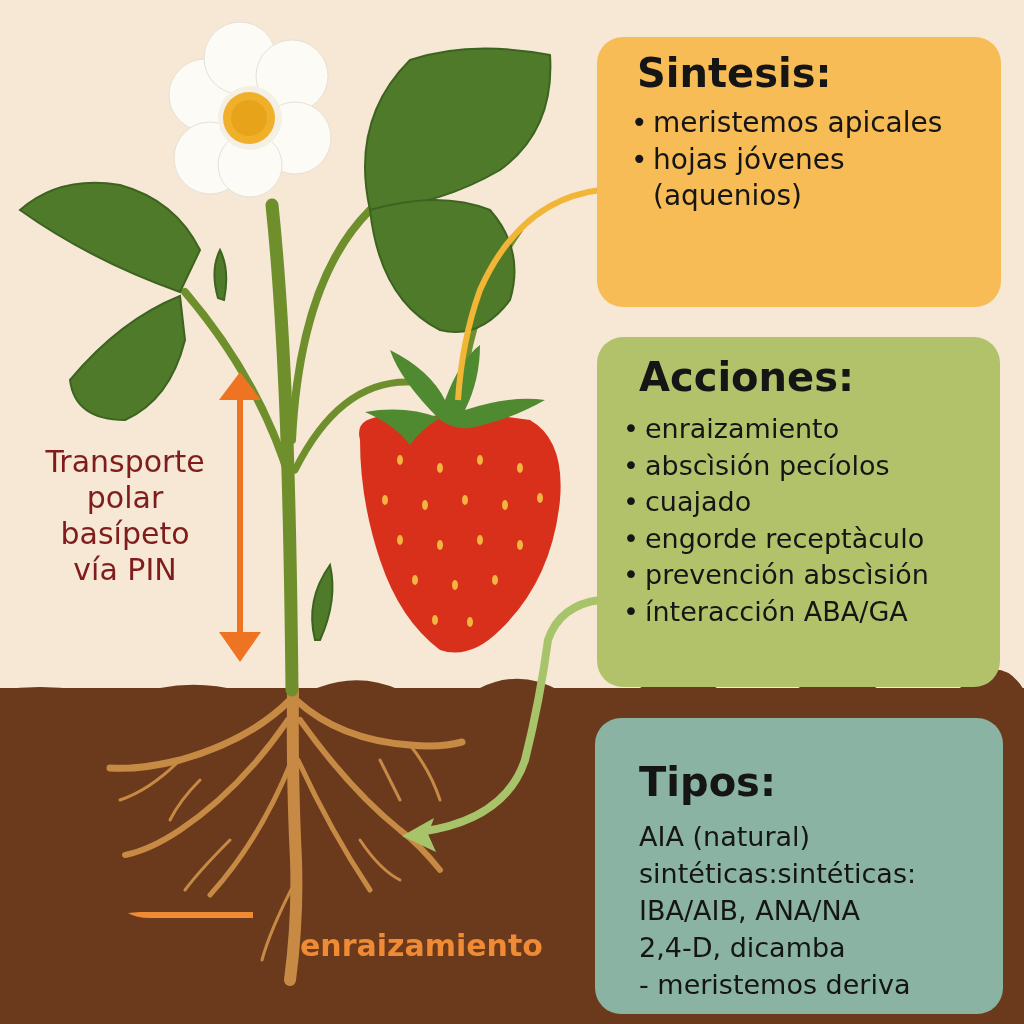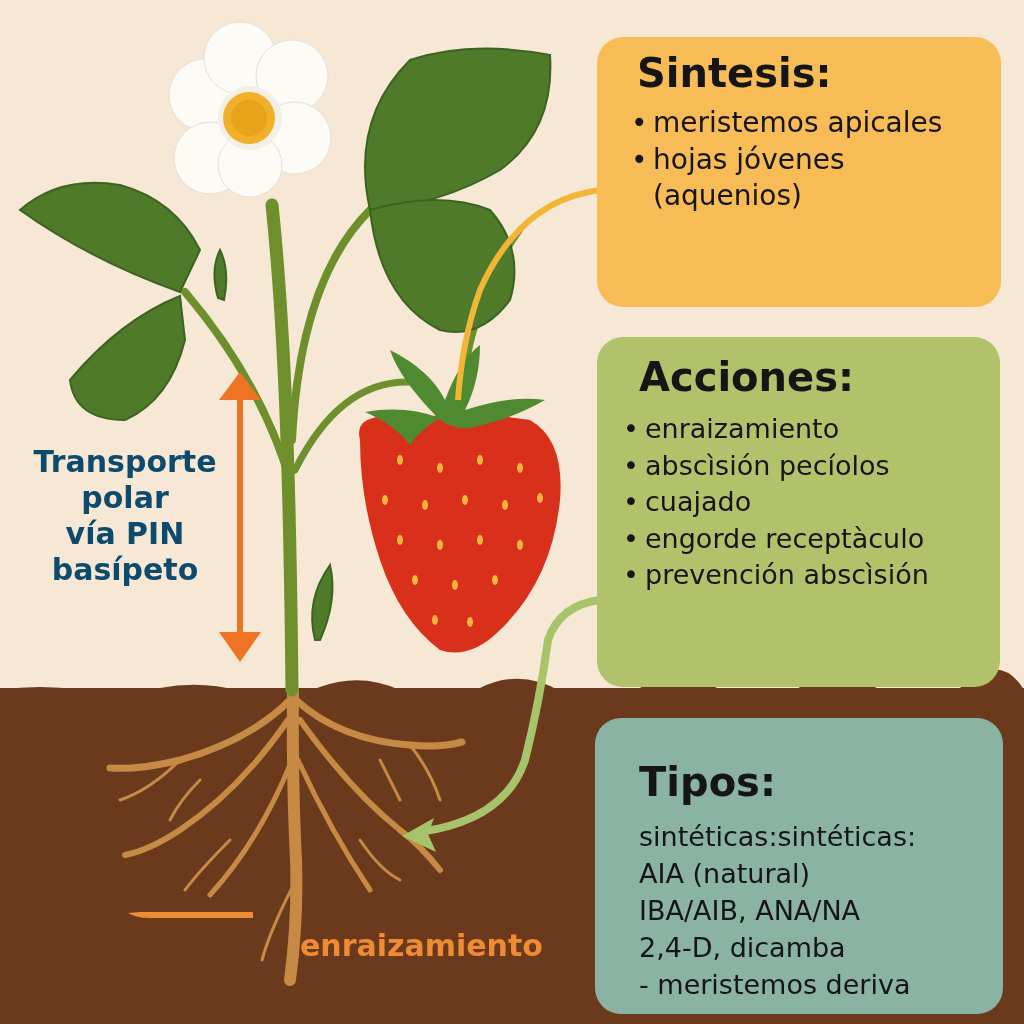--- a/index.html
+++ b/index.html
@@ -14,21 +14,21 @@
     .box li::before { content: "•"; position: absolute; left: 2px; top: 0; }
     .box-sintesis { left: 597px; top: 37px; width: 404px; height: 270px; background: #f7bc55; padding: 14px 4px 0 32px; }
     .box-sintesis h2 { margin-left: 8px; margin-bottom: 10px; }
     .box-sintesis li.cont::before { content: ""; }
     .box-acciones { left: 597px; top: 337px; width: 403px; height: 350px; background: #b2c26b; padding: 18px 0 0 24px; }
     .box-acciones h2 { margin-left: 18px; margin-bottom: 12px; }
     .box-acciones li { font-size: 27px; line-height: 36.5px; }
     .box-tipos { left: 595px; top: 718px; width: 408px; height: 296px; background: #8ab3a3; padding: 18px 0 0 44px; }
     .box-tipos h2 { margin-bottom: 14px; margin-top: 24px; }
     .box-tipos .line { font-size: 27px; line-height: 37px; white-space: nowrap; }
-    .transport { position: absolute; left: 20px; top: 444px; width: 210px; text-align: center; font-size: 30px; line-height: 36px; color: #0c4a6e; font-weight: bold; }
+    .transport { position: absolute; left: 20px; top: 444px; width: 210px; text-align: center; font-size: 30px; line-height: 36px; color: #7f1d1d; }
     .root-label { position: absolute; left: 300px; top: 928px; font-size: 30px; font-weight: bold; color: #ef8a35; }
   </style>
 </head>
 <body>
 
 <div class="canvas">
   <div class="soil"></div>
 
   <svg class="art" width="1024" height="1024" viewBox="0 0 1024 1024">
 
@@ -129,33 +129,34 @@
   </div>
 
   <div class="box box-acciones">
     <h2>Acciones:</h2>
     <ul>
       <li>enraizamiento</li>
       <li>abscìsión pecíolos</li>
       <li>cuajado</li>
       <li>engorde receptàculo</li>
       <li>prevención abscìsión</li>
+      <li>ínteracción ABA/GA</li>
     </ul>
   </div>
 
   <div class="box box-tipos">
     <h2>Tipos:</h2>
+    <div class="line">AIA (natural)</div>
     <div class="line">sintéticas:sintéticas:</div>
-    <div class="line">AIA (natural)</div>
     <div class="line">IBA/AIB, ANA/NA</div>
     <div class="line">2,4-D, dicamba</div>
     <div class="line">- meristemos deriva</div>
   </div>
 
   <div class="transport">
     <div>Transporte</div>
     <div>polar</div>
+    <div>basípeto</div>
     <div>vía PIN</div>
-    <div>basípeto</div>
   </div>
 
   <div class="root-label">enraizamiento</div>
 </div>
 
 </body></html>

